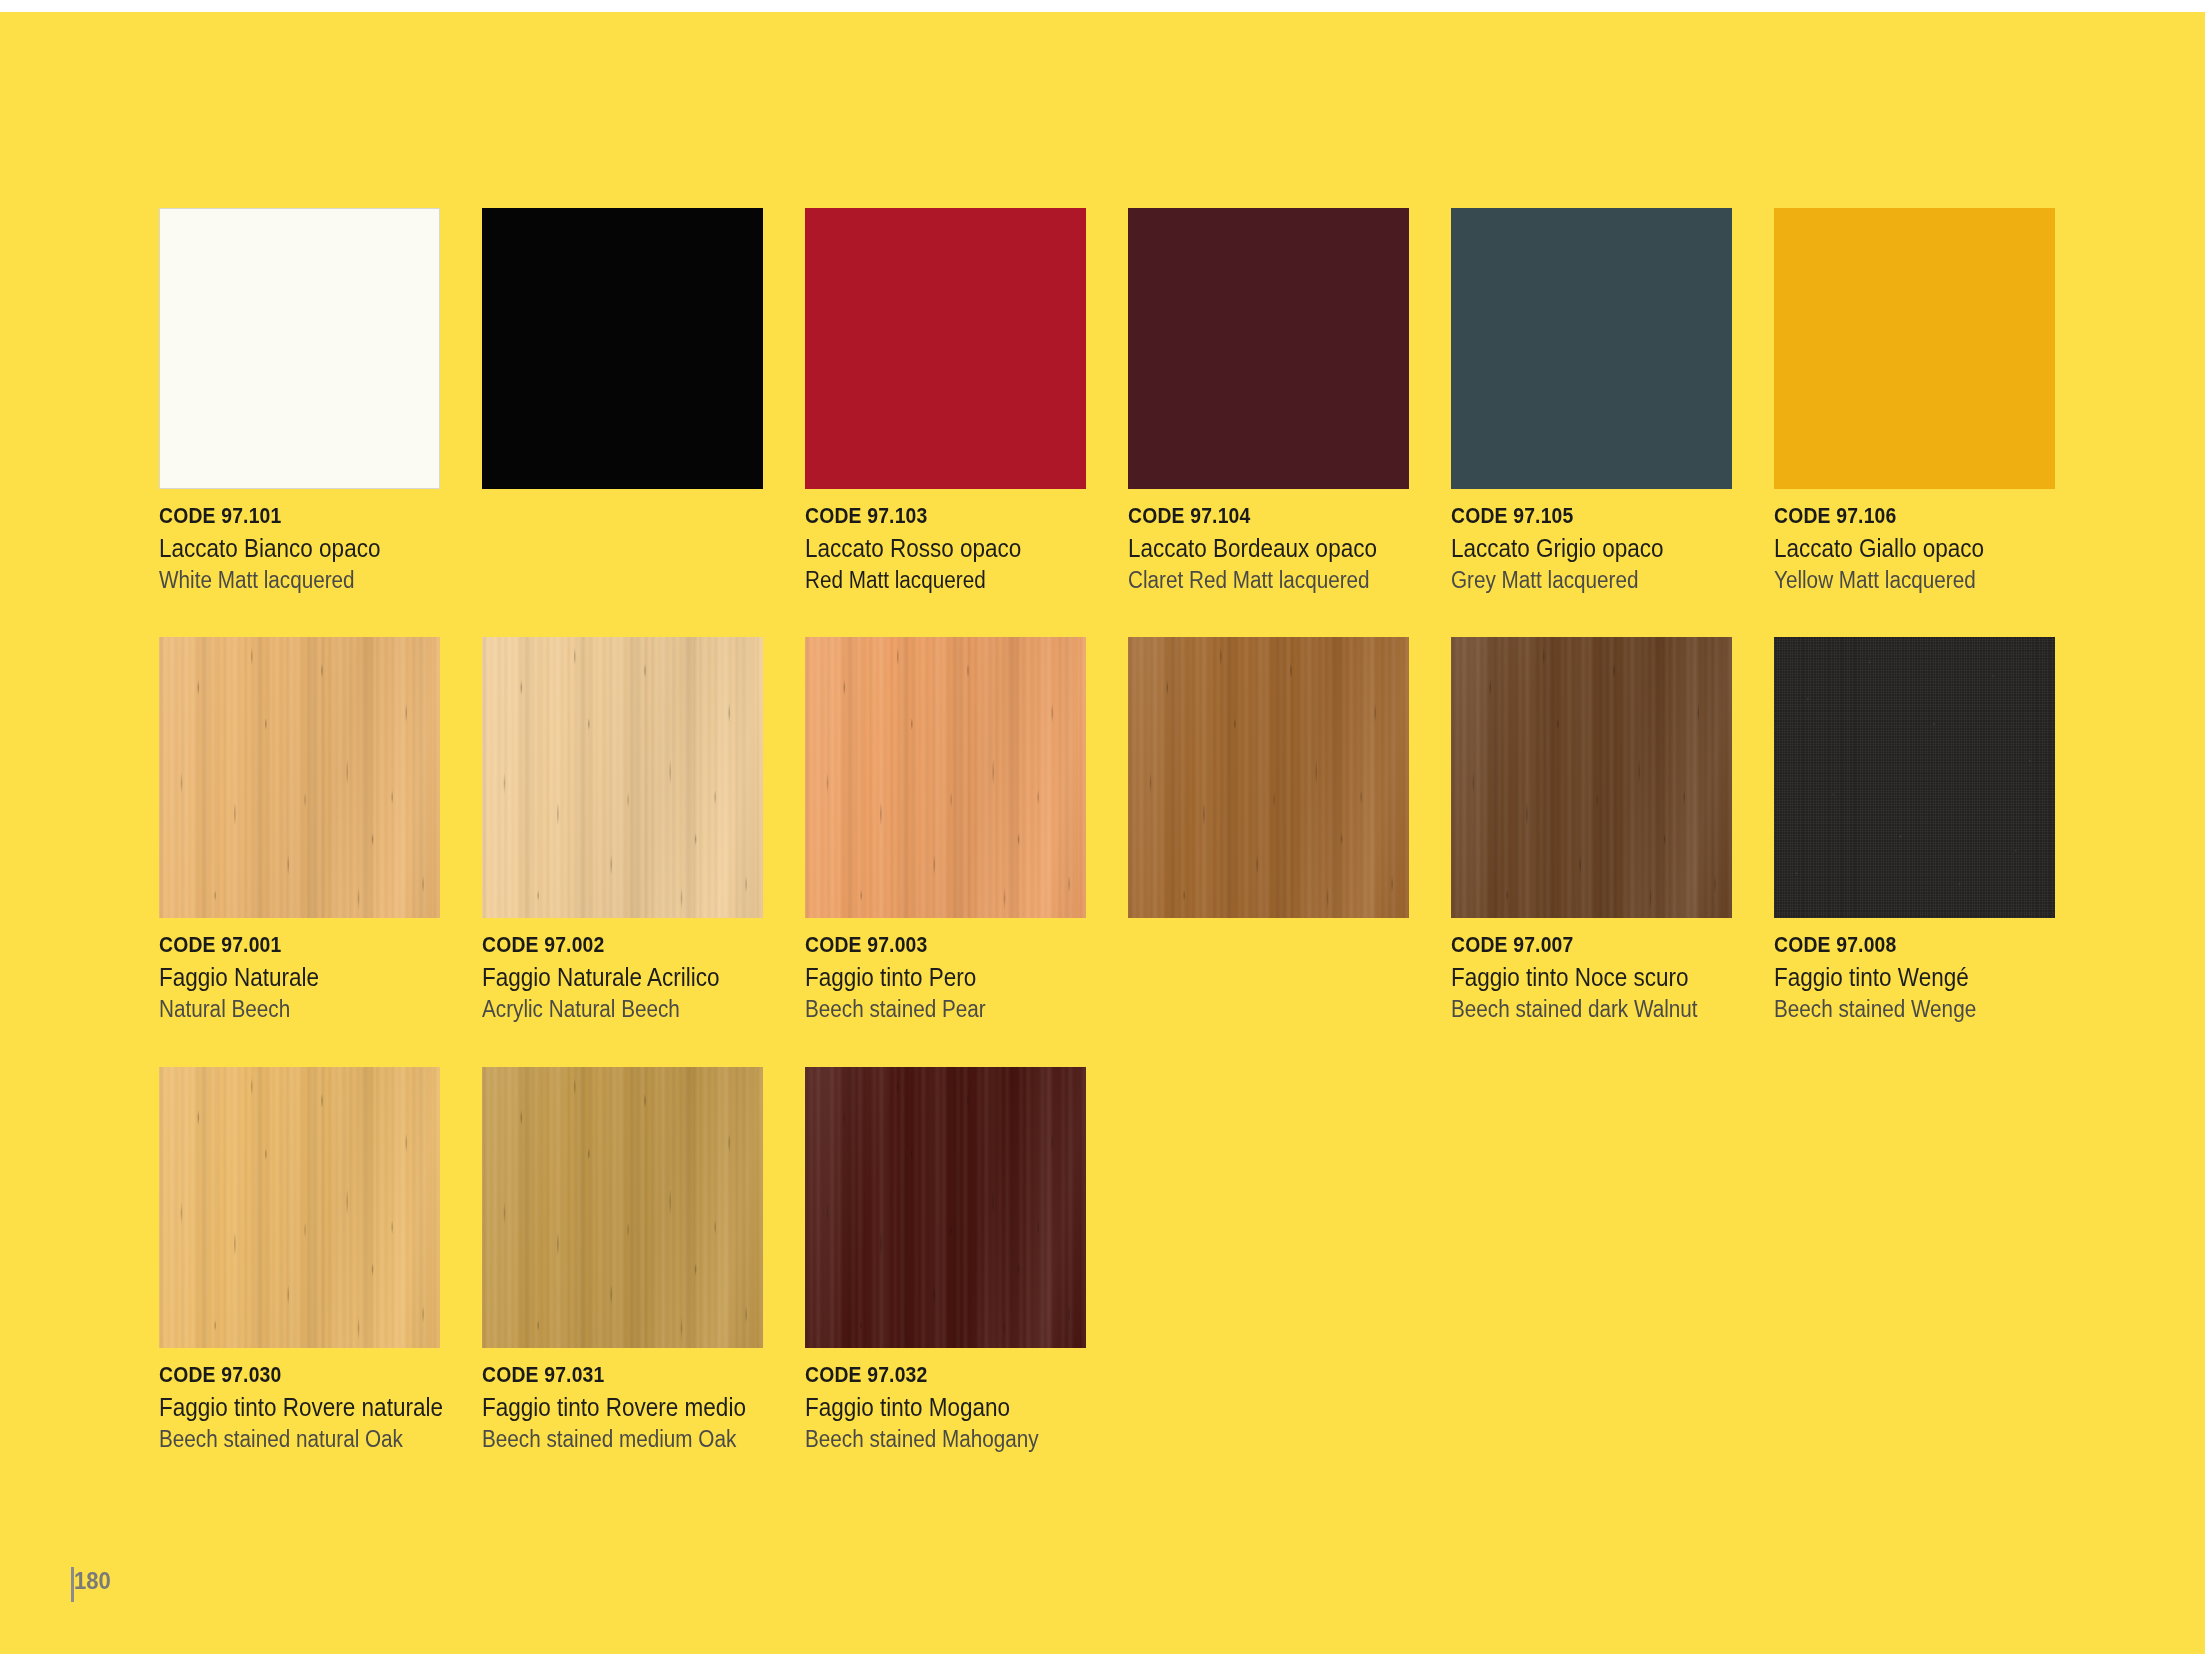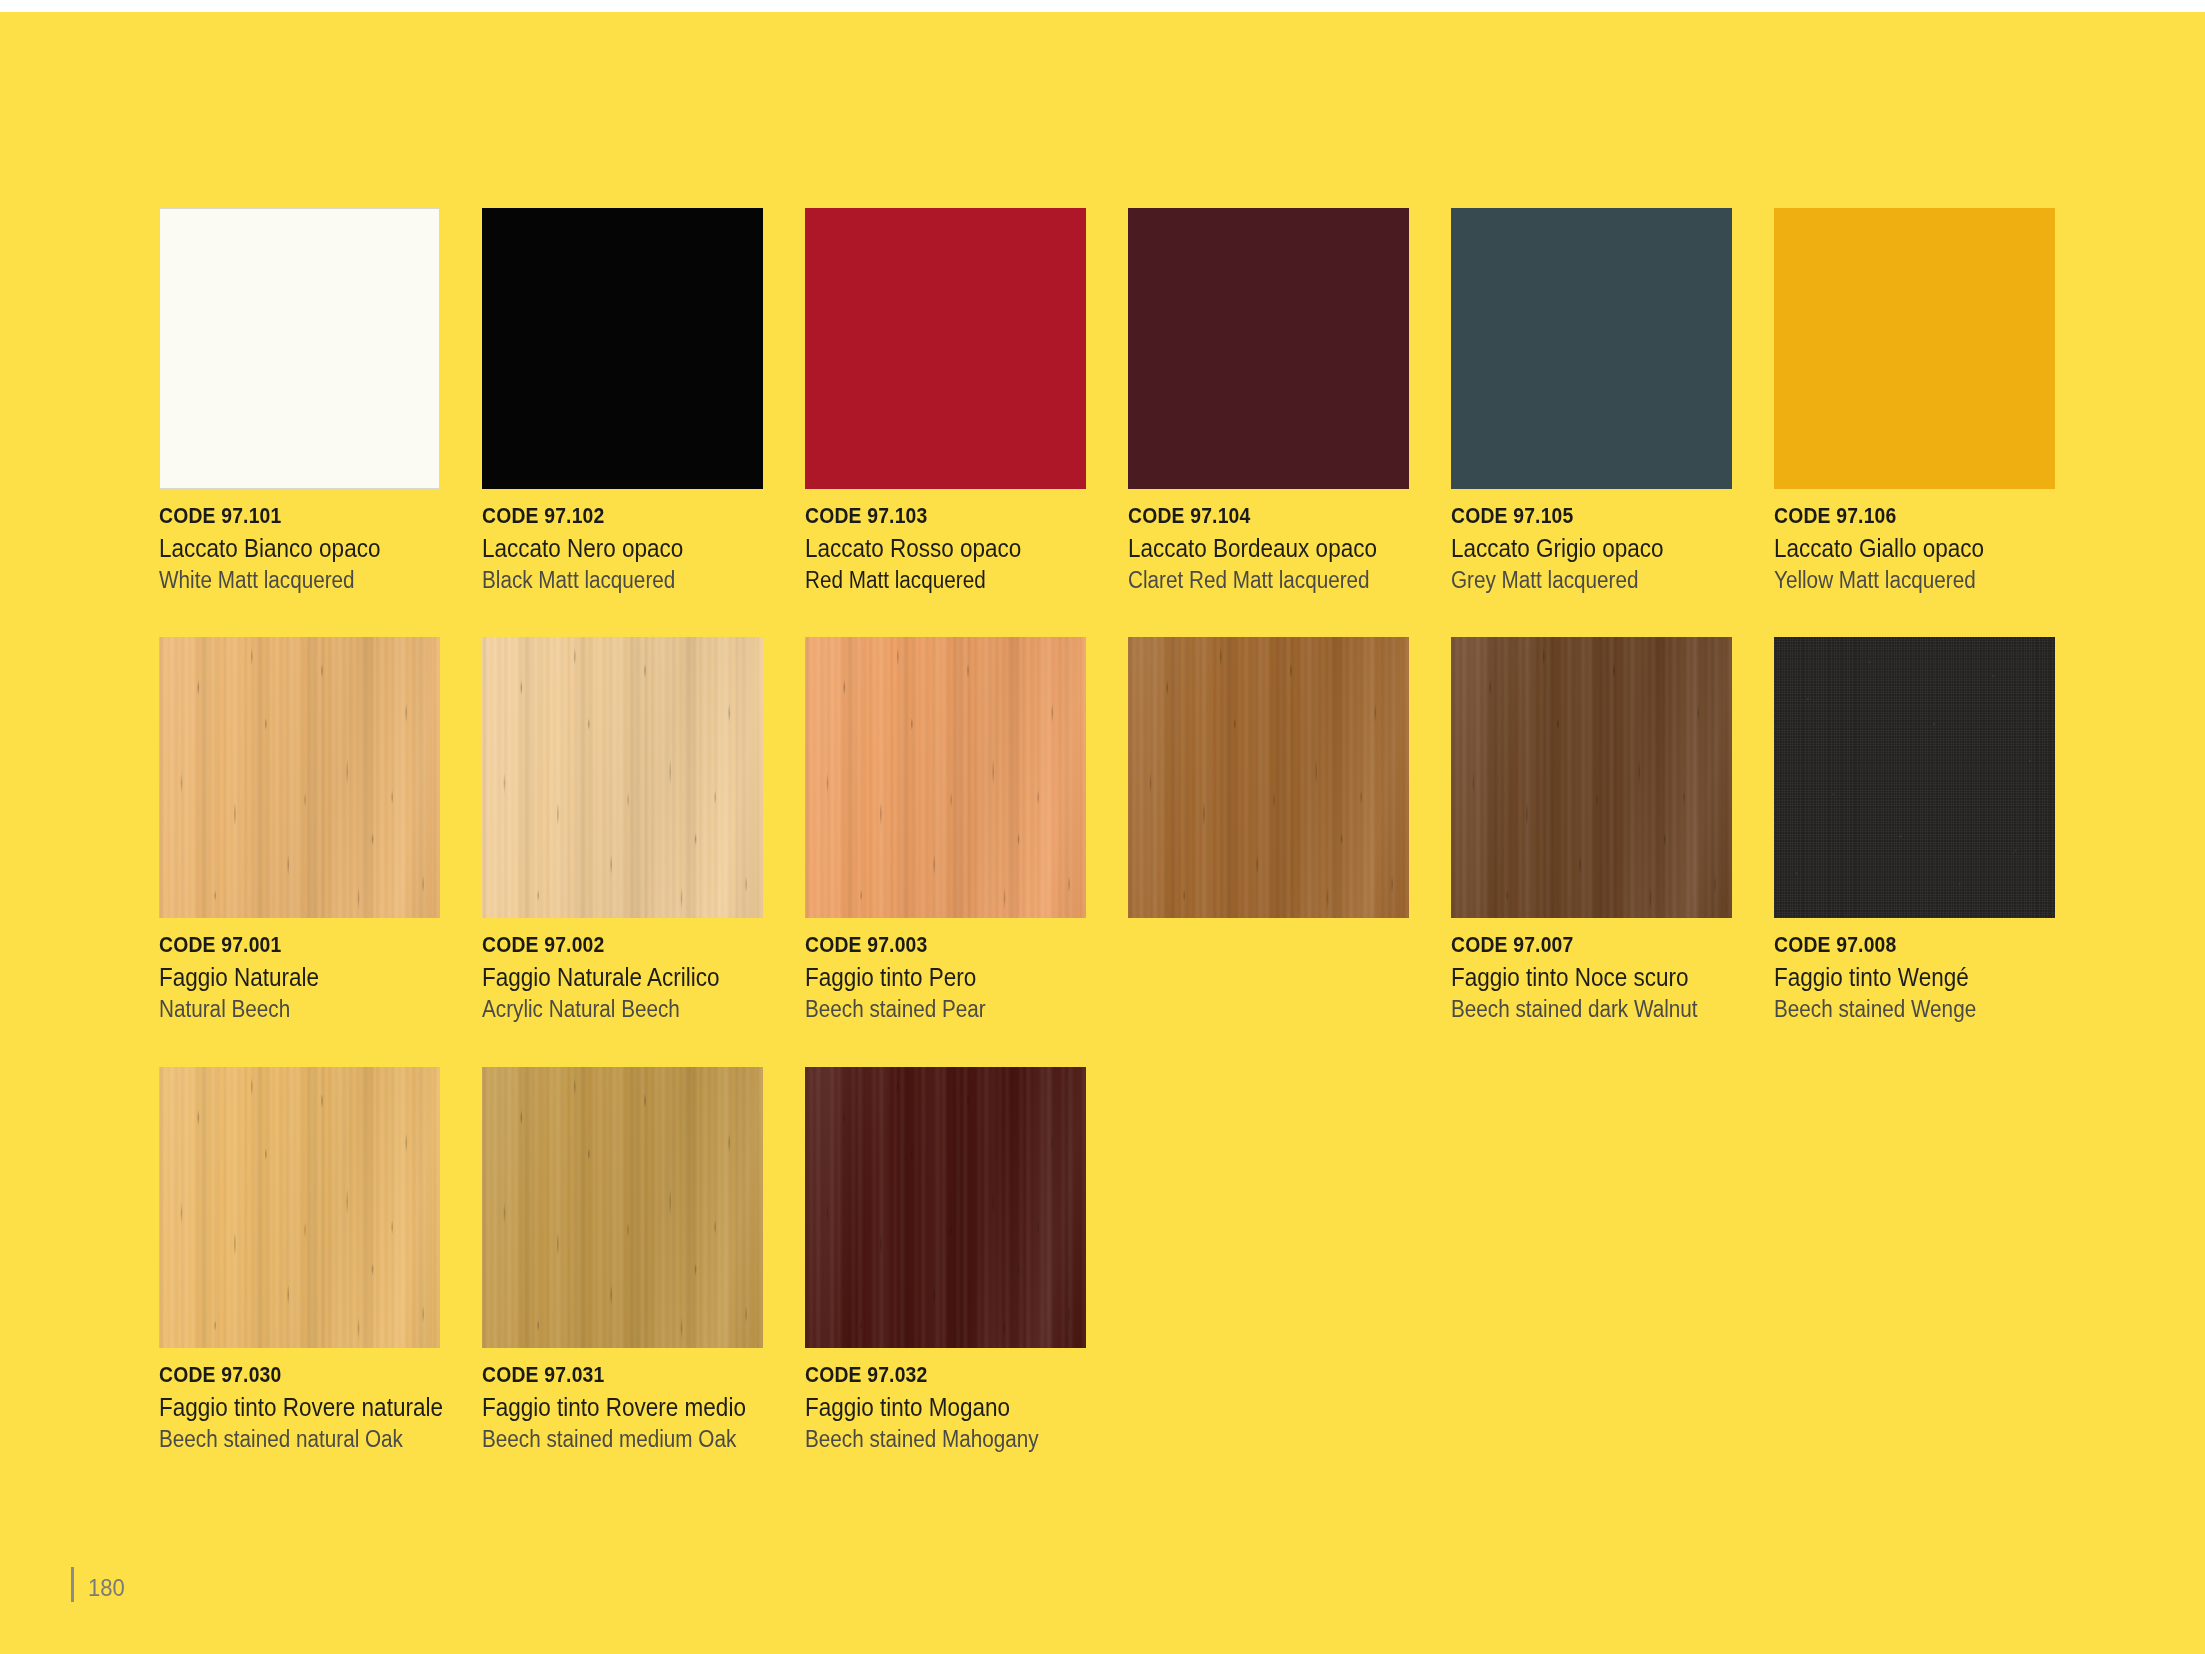--- a/index.html
+++ b/index.html
@@ -166,22 +166,22 @@
   .name-en.emphasis {
     color: #1d1d1b;
   }
 
   
   .footer {
     position: absolute;
     left: 71px;
     top: 1555px;
     display: flex;
-    align-items: flex-end;
-    gap: 14px;
+    align-items: flex-start;
+    font-weight: bold;
   }
   .footer-rule {
     width: 2.6px;
     height: 35px;
     background: #8c8c8c;
   }
   .page-number {
     font-size: 24px;
     color: #7a7a7a;
     transform: scaleX(0.92);
@@ -197,25 +197,20 @@
       <div class="sample-cell">
         <div class="swatch bordered" style="background-color: rgb(252, 251, 243);"></div>
         <div class="caption">
           <div class="code">CODE 97.101</div>
           <div class="name-it">Laccato Bianco opaco</div>
           <div class="name-en">White Matt lacquered</div>
         </div>
       </div>
       <div class="sample-cell">
         <div class="swatch" style="background-color: rgb(5, 5, 5);"></div>
-        <div class="caption">
-          <div class="code">CODE 97.102</div>
-          <div class="name-it">Laccato Nero opaco</div>
-          <div class="name-en">Black Matt lacquered</div>
-        </div>
       </div>
       <div class="sample-cell">
         <div class="swatch" style="background-color: rgb(174, 23, 40);"></div>
         <div class="caption">
           <div class="code">CODE 97.103</div>
           <div class="name-it">Laccato Rosso opaco</div>
           <div class="name-en emphasis">Red Matt lacquered</div>
         </div>
       </div>
       <div class="sample-cell">

